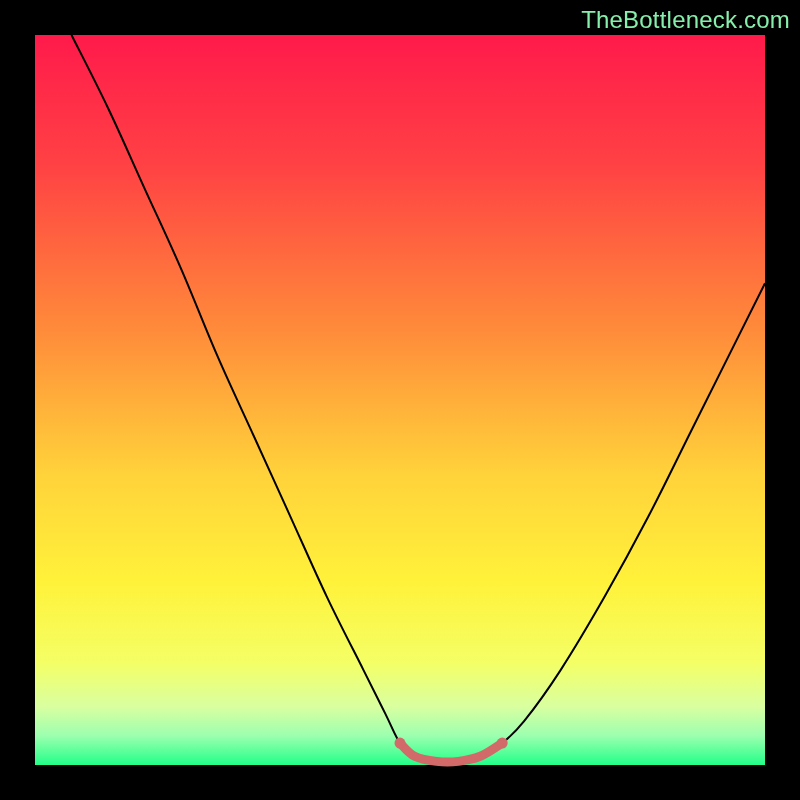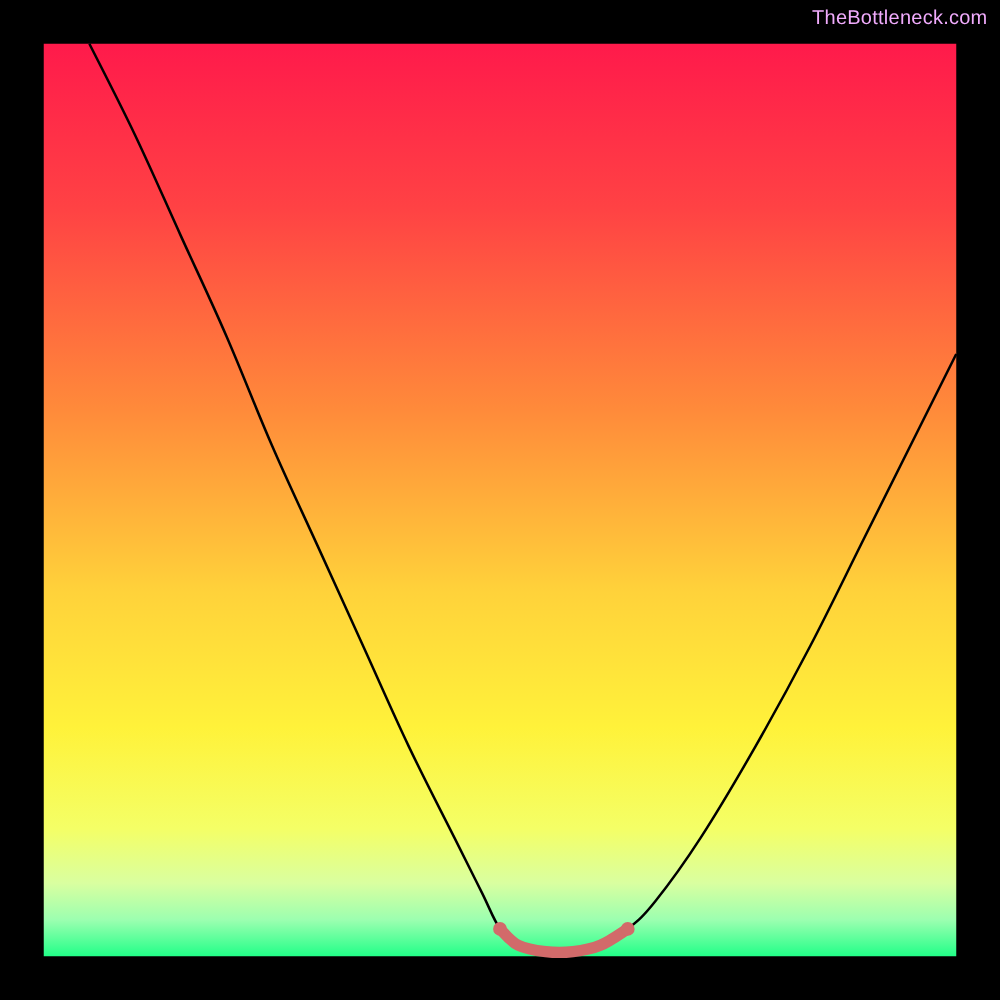--- a/index.html
+++ b/index.html
@@ -14,22 +14,22 @@
   .frame {
     position: relative;
     width: 800px;
     height: 800px;
     background: #000;
   }
   .watermark {
     position: absolute;
     top: 6px;
     right: 10px;
-    color: #f0abfc;
-    font-size: 16px;
+    color: #86efac;
+    font-size: 24px;
     font-weight: 500;
     letter-spacing: 0.2px;
     z-index: 10;
     user-select: none;
   }
   svg {
     display: block;
   }
 </style>
 </head>

